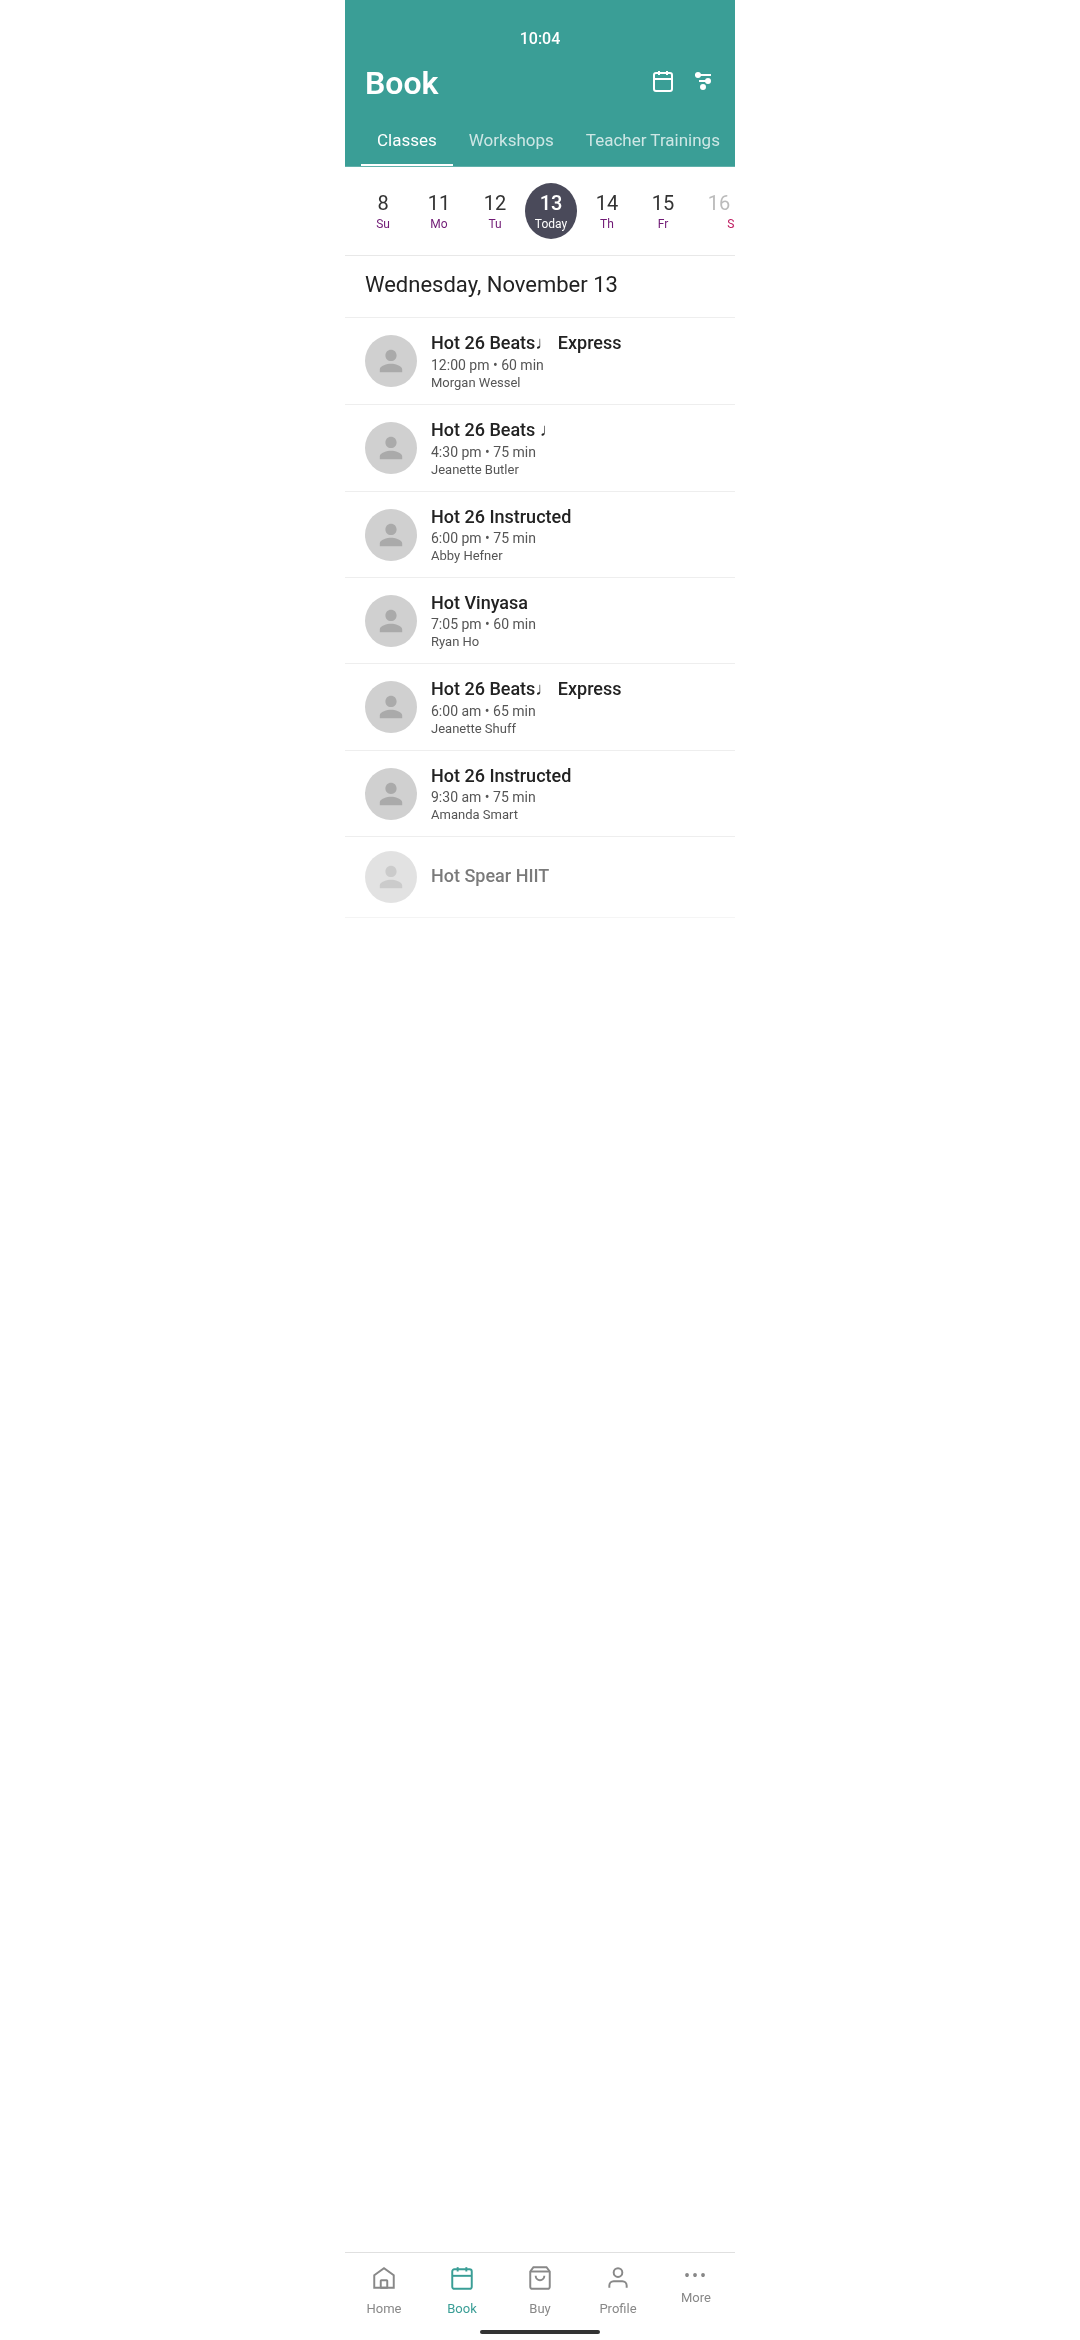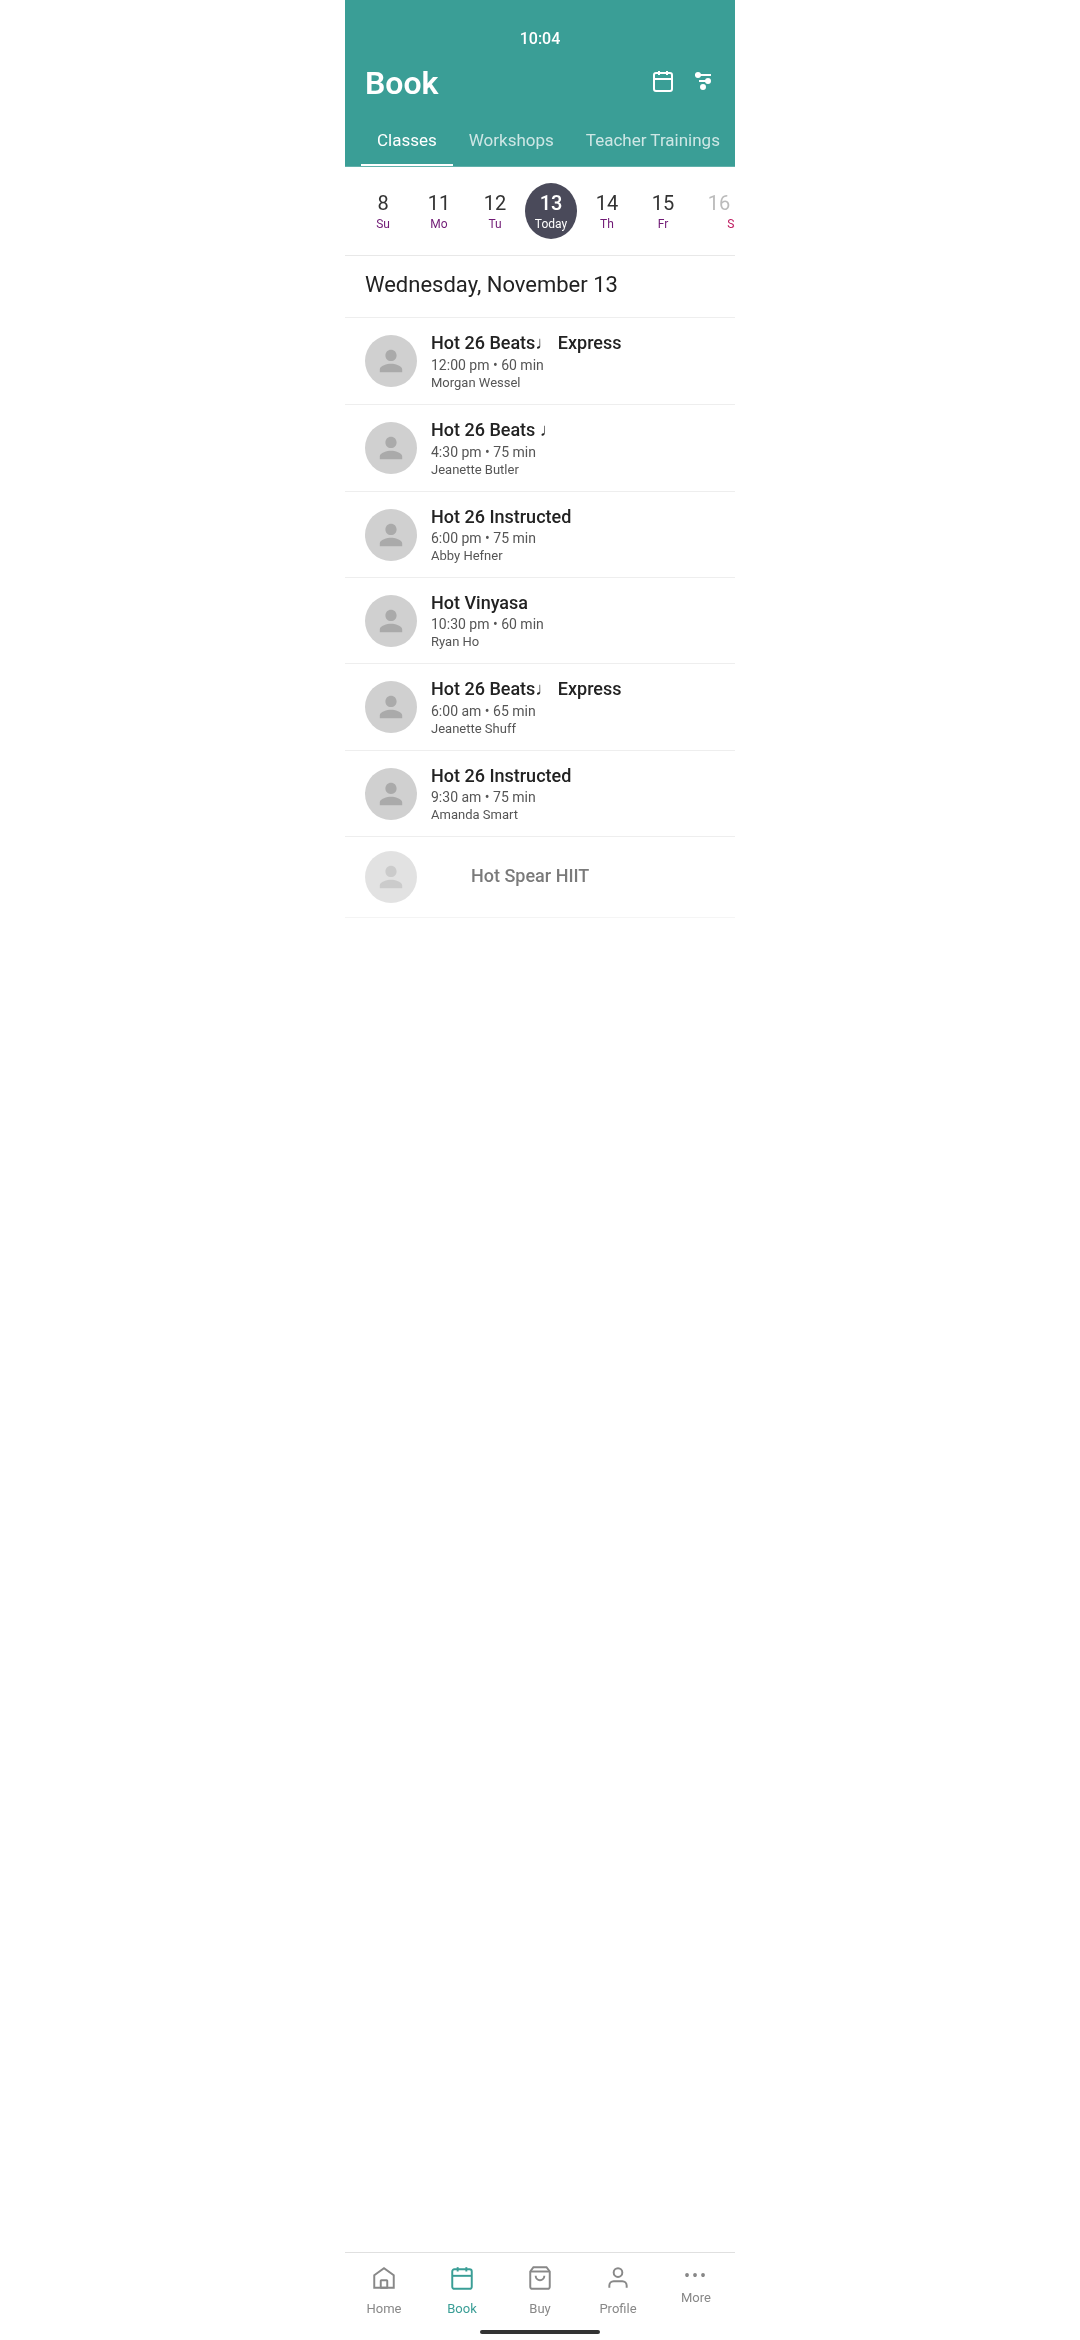--- a/index.html
+++ b/index.html
@@ -375,21 +375,21 @@
     </div>
 
     <div class="class-item">
       <div class="avatar">
         <svg width="28" height="28" viewBox="0 0 24 24" fill="#aaa">
           <path d="M12 12c2.7 0 4.8-2.1 4.8-4.8S14.7 2.4 12 2.4 7.2 4.5 7.2 7.2 9.3 12 12 12zm0 2.4c-3.2 0-9.6 1.6-9.6 4.8v2.4h19.2v-2.4c0-3.2-6.4-4.8-9.6-4.8z"></path>
         </svg>
       </div>
       <div class="class-info">
         <div class="class-name">Hot Vinyasa</div>
-        <div class="class-details">10:30 pm • 60 min</div>
+        <div class="class-details">7:05 pm • 60 min</div>
         <div class="class-instructor">Ryan Ho</div>
       </div>
     </div>
 
     <div class="class-item">
       <div class="avatar">
         <svg width="28" height="28" viewBox="0 0 24 24" fill="#aaa">
           <path d="M12 12c2.7 0 4.8-2.1 4.8-4.8S14.7 2.4 12 2.4 7.2 4.5 7.2 7.2 9.3 12 12 12zm0 2.4c-3.2 0-9.6 1.6-9.6 4.8v2.4h19.2v-2.4c0-3.2-6.4-4.8-9.6-4.8z"></path>
         </svg>
       </div>
@@ -406,21 +406,21 @@
           <path d="M12 12c2.7 0 4.8-2.1 4.8-4.8S14.7 2.4 12 2.4 7.2 4.5 7.2 7.2 9.3 12 12 12zm0 2.4c-3.2 0-9.6 1.6-9.6 4.8v2.4h19.2v-2.4c0-3.2-6.4-4.8-9.6-4.8z"></path>
         </svg>
       </div>
       <div class="class-info">
         <div class="class-name">Hot 26 Instructed</div>
         <div class="class-details">9:30 am • 75 min</div>
         <div class="class-instructor">Amanda Smart</div>
       </div>
     </div>
 
-    <div class="class-item" style="opacity:0.6;gap:40px;">
+    <div class="class-item" style="opacity:0.6;">
       <div class="avatar">
         <svg width="28" height="28" viewBox="0 0 24 24" fill="#aaa">
           <path d="M12 12c2.7 0 4.8-2.1 4.8-4.8S14.7 2.4 12 2.4 7.2 4.5 7.2 7.2 9.3 12 12 12zm0 2.4c-3.2 0-9.6 1.6-9.6 4.8v2.4h19.2v-2.4c0-3.2-6.4-4.8-9.6-4.8z"></path>
         </svg>
       </div>
       <div class="class-info">
         <div class="class-name">Hot Spear HIIT</div>
       </div>
     </div>
 

